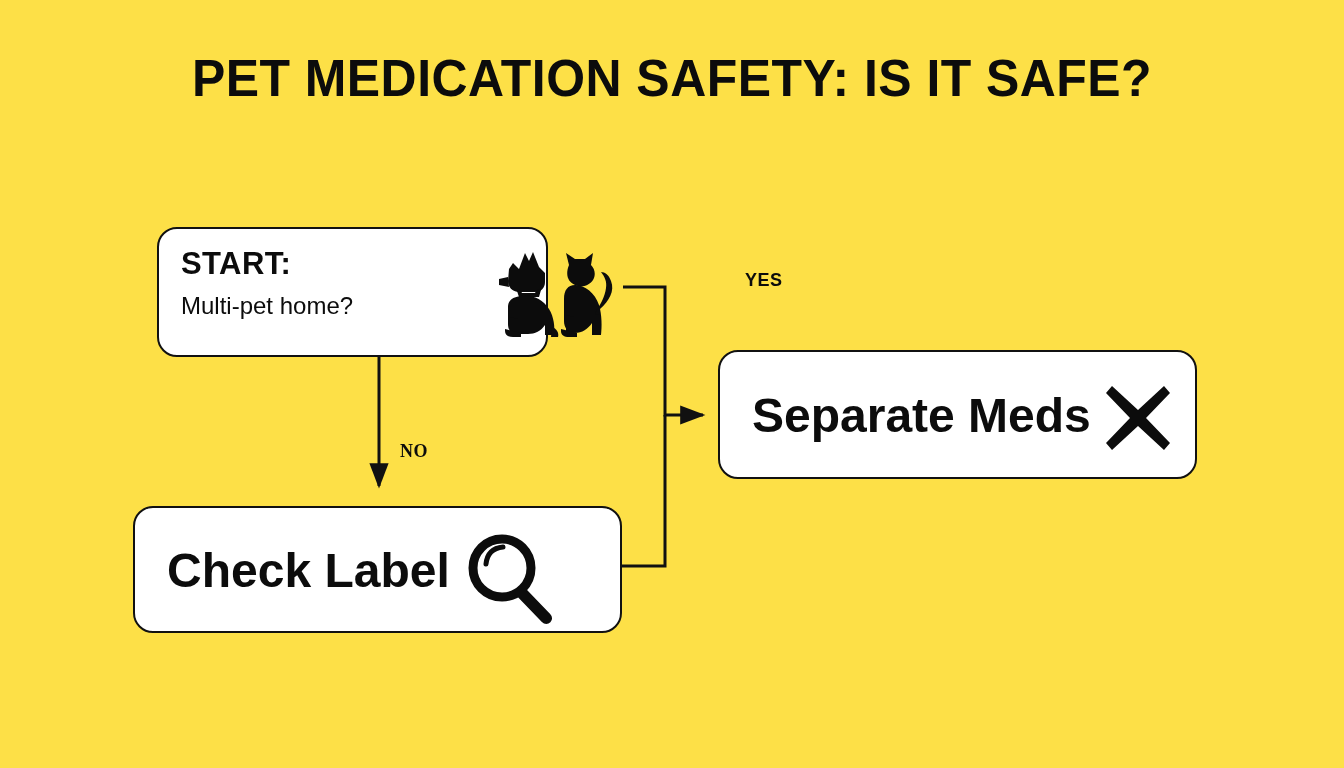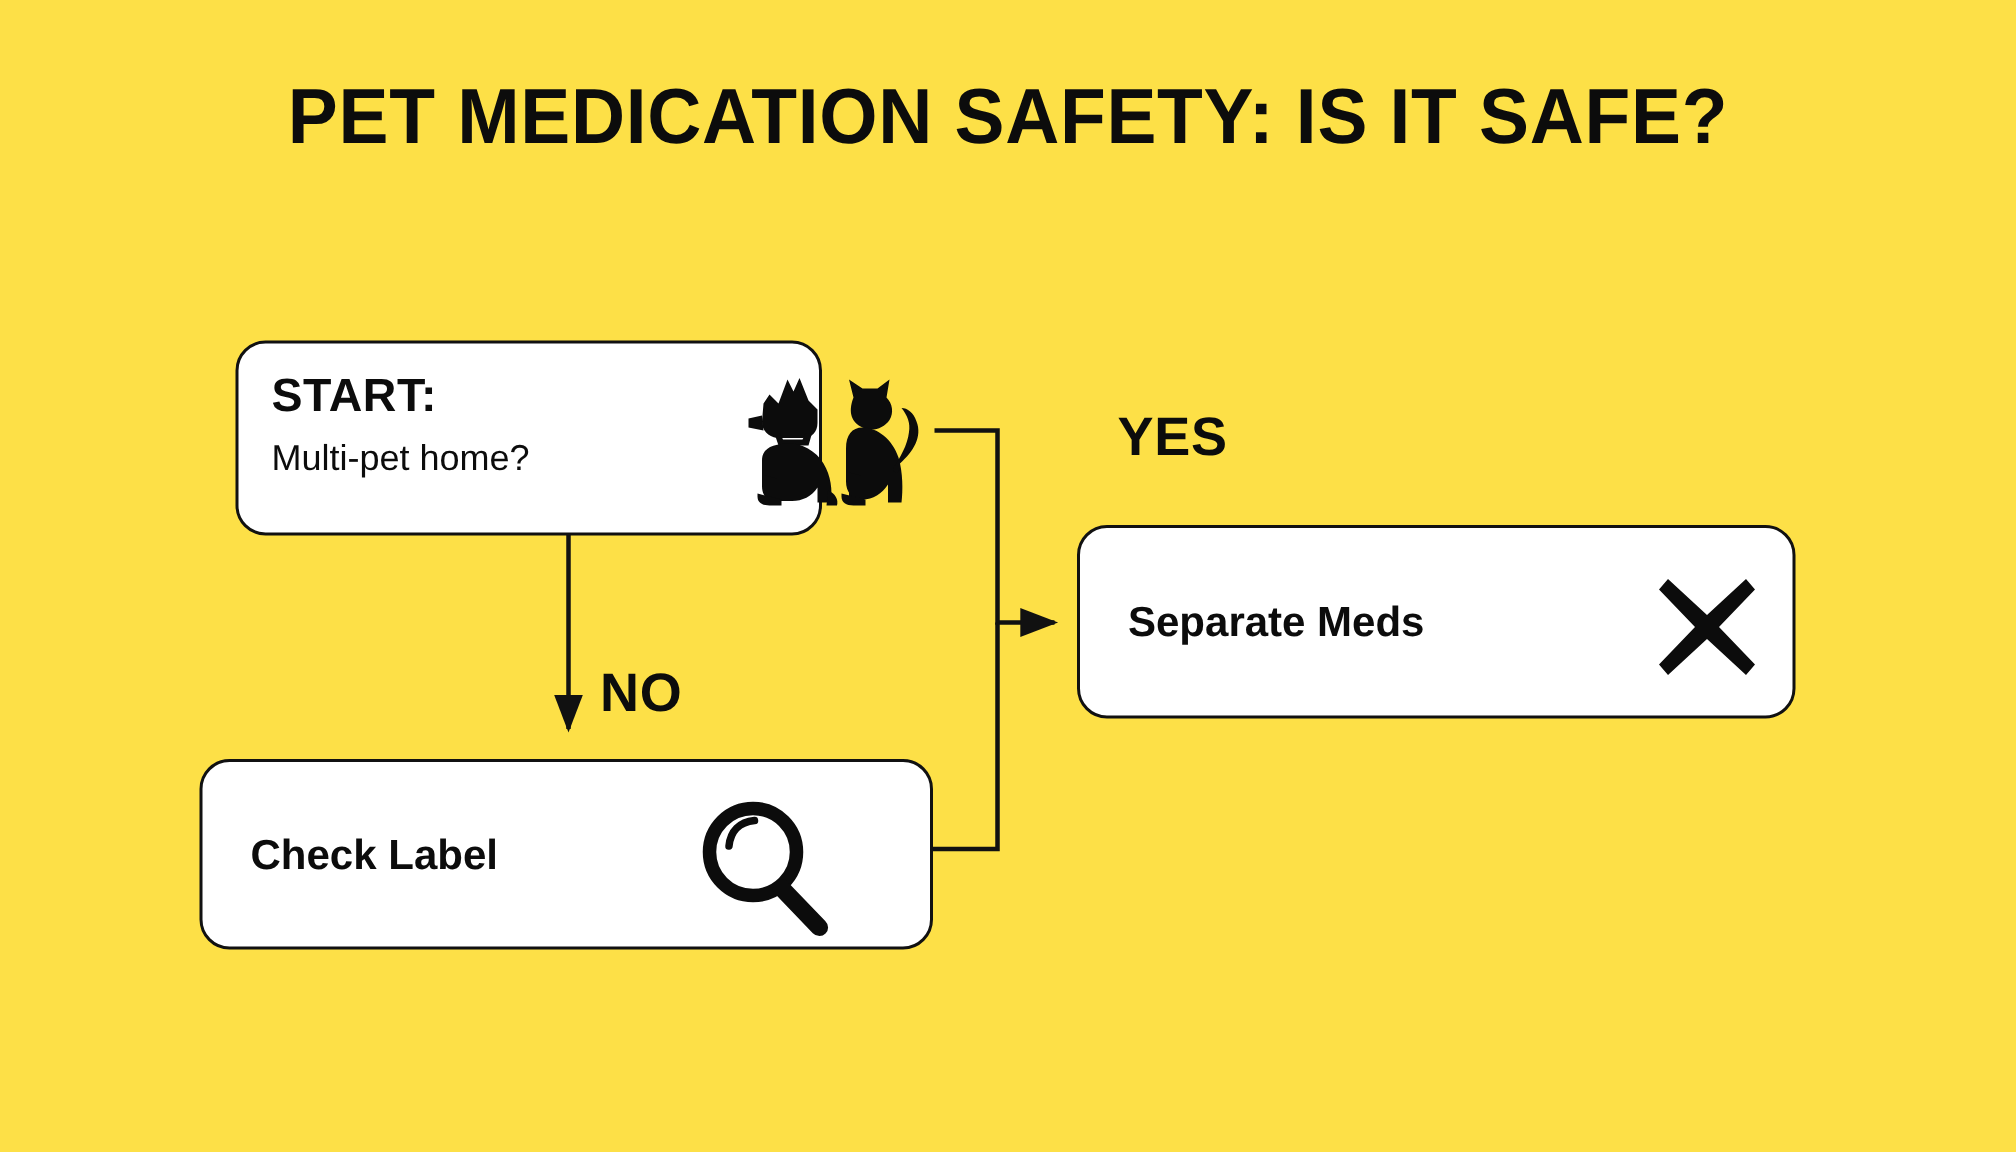--- a/index.html
+++ b/index.html
@@ -93,36 +93,36 @@
     font-size: 24px;
     font-weight: normal;
     line-height: 44px;
   }
 
   .node-label-bold {
     position: absolute;
     left: 32px;
     top: 50%;
     transform: translateY(-50%);
-    font-size: 28px;
+    font-size: 48px;
     font-weight: bold;
     color: #0c0c0c;
     white-space: nowrap;
   }
 
   
   .edge-label {
     position: absolute;
-    font-size: 36px;
+    font-size: 18px;
     font-weight: bold;
     color: #0c0c0c;
     letter-spacing: 0.5px;
   }
   #label-yes { left: 745px; top: 270px; }
-  #label-no  { left: 400px; top: 441px; }
+  #label-no  { left: 400px; top: 441px; font-family: Liberation Serif, serif; }
 
   
   .icon-wrap {
     position: absolute;
     line-height: 0;
   }
   #icon-pets   { left: 338px; top: 18px; }
   #icon-search { left: 325px; top: 22px; }
   #icon-x      { left: 382px; top: 30px; }
 </style>

